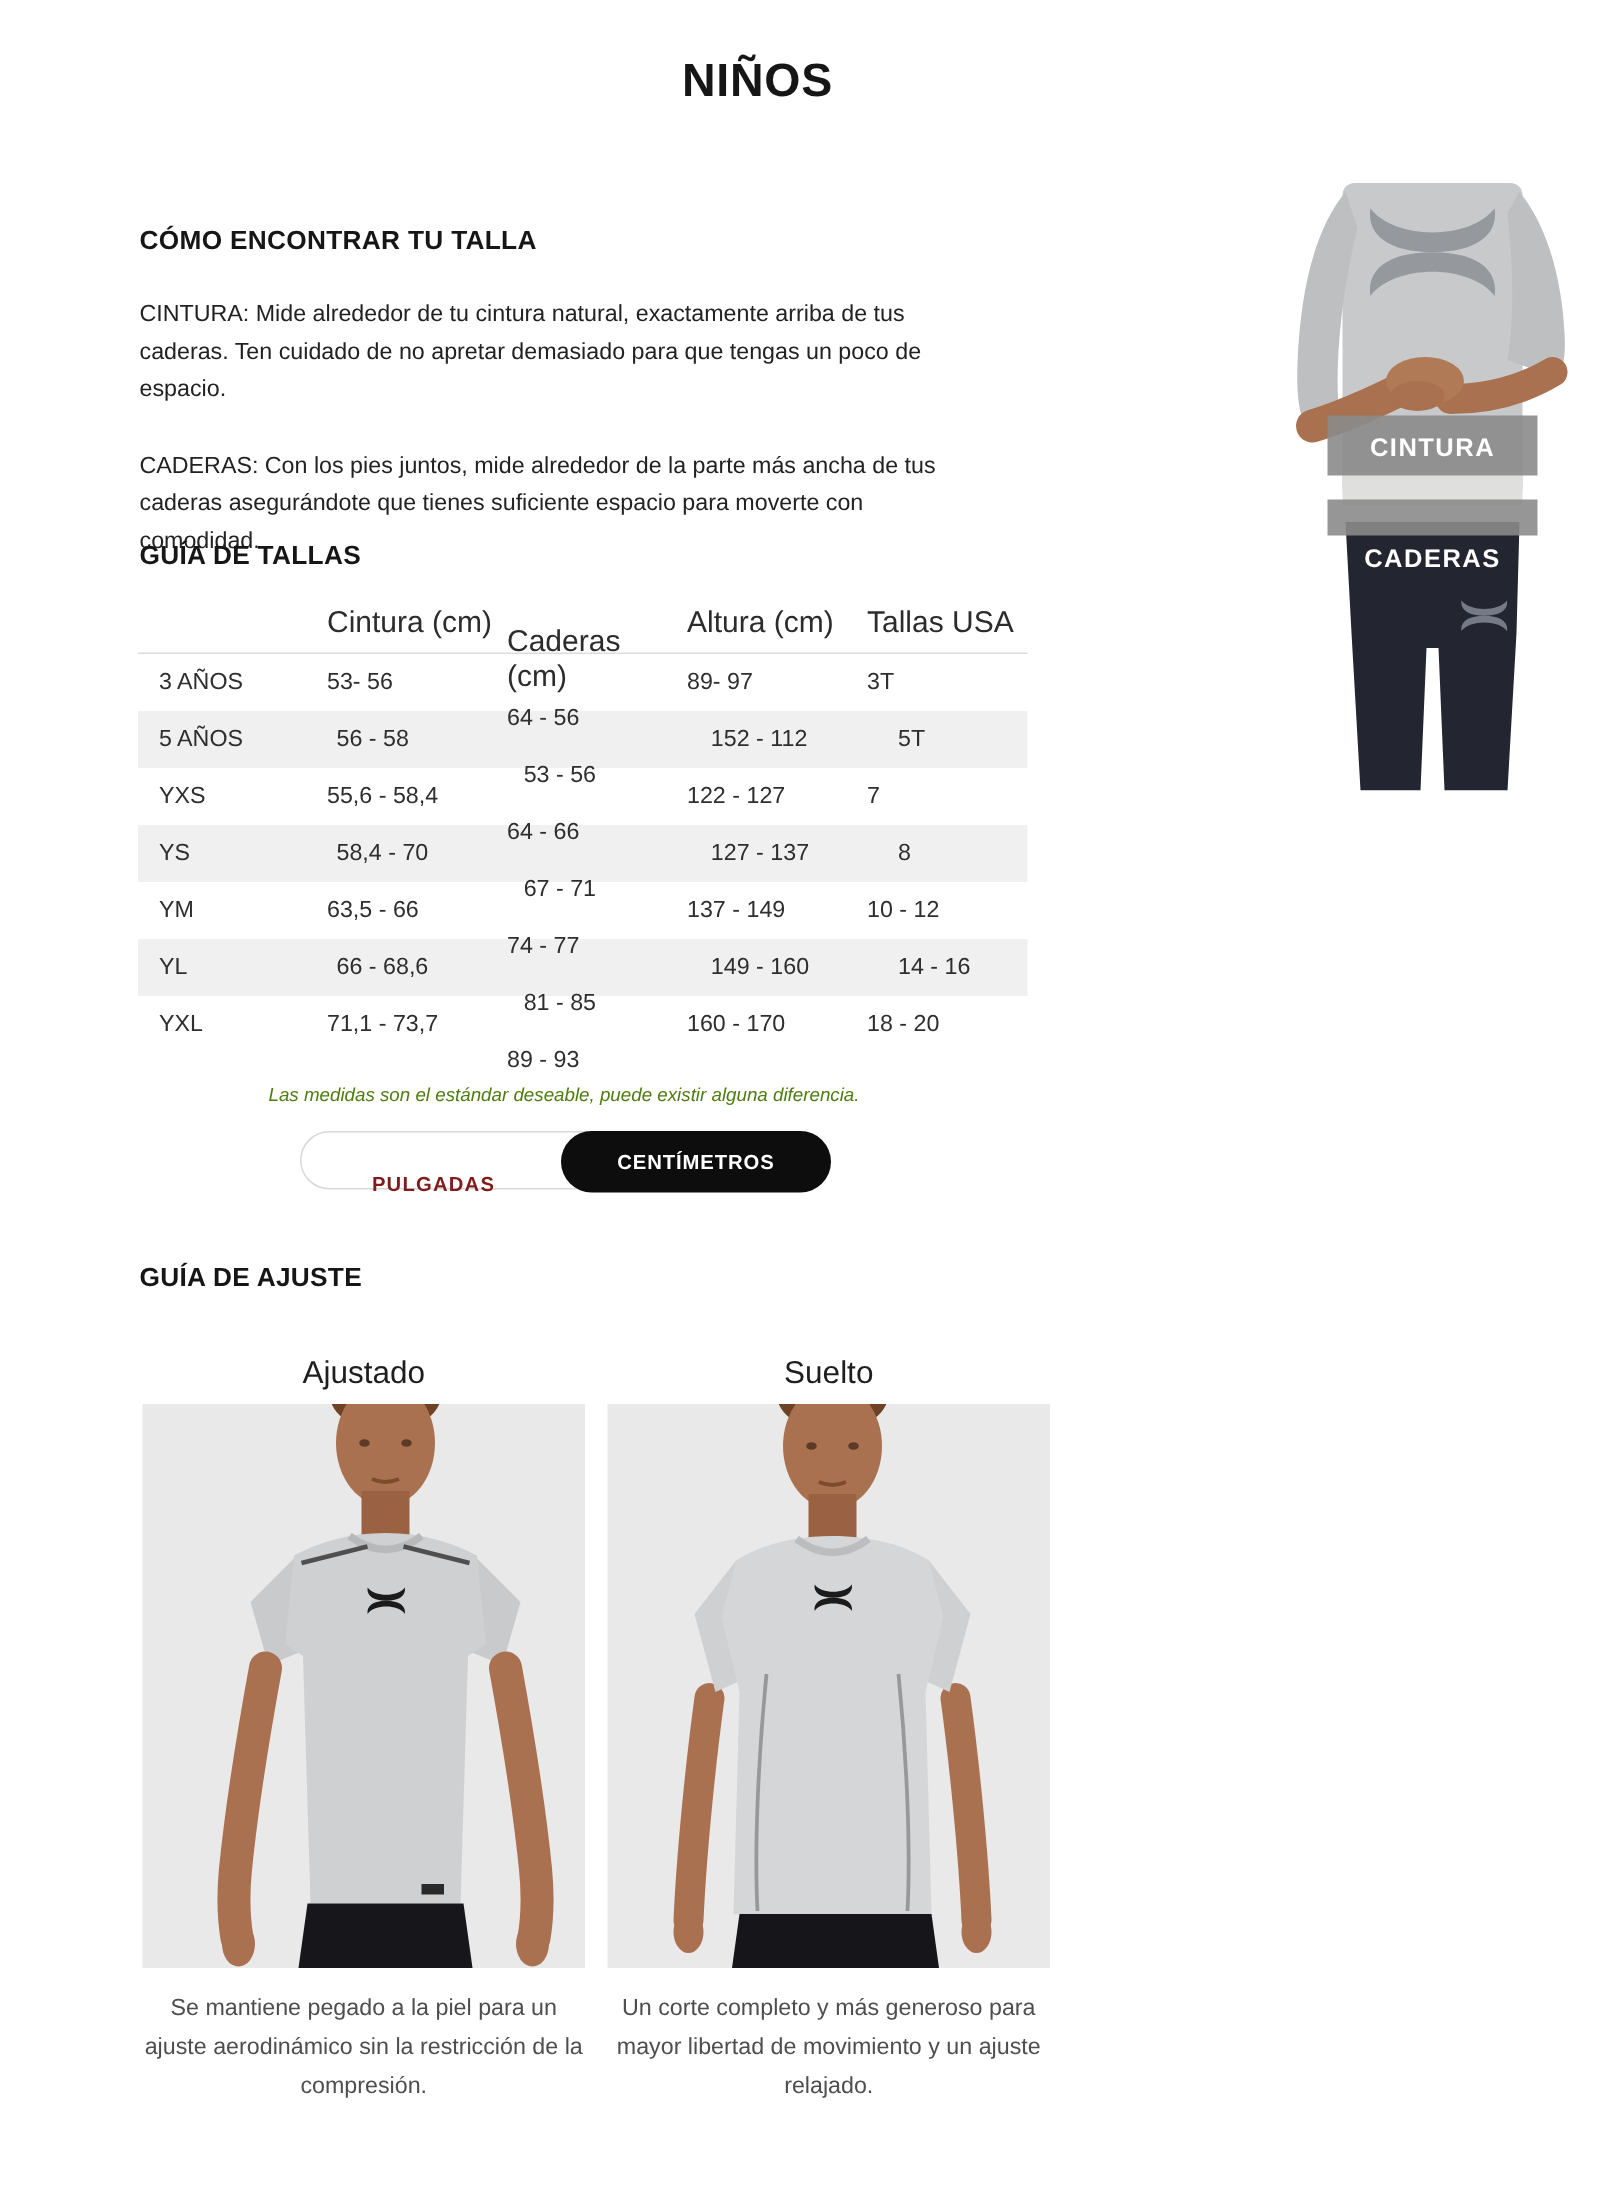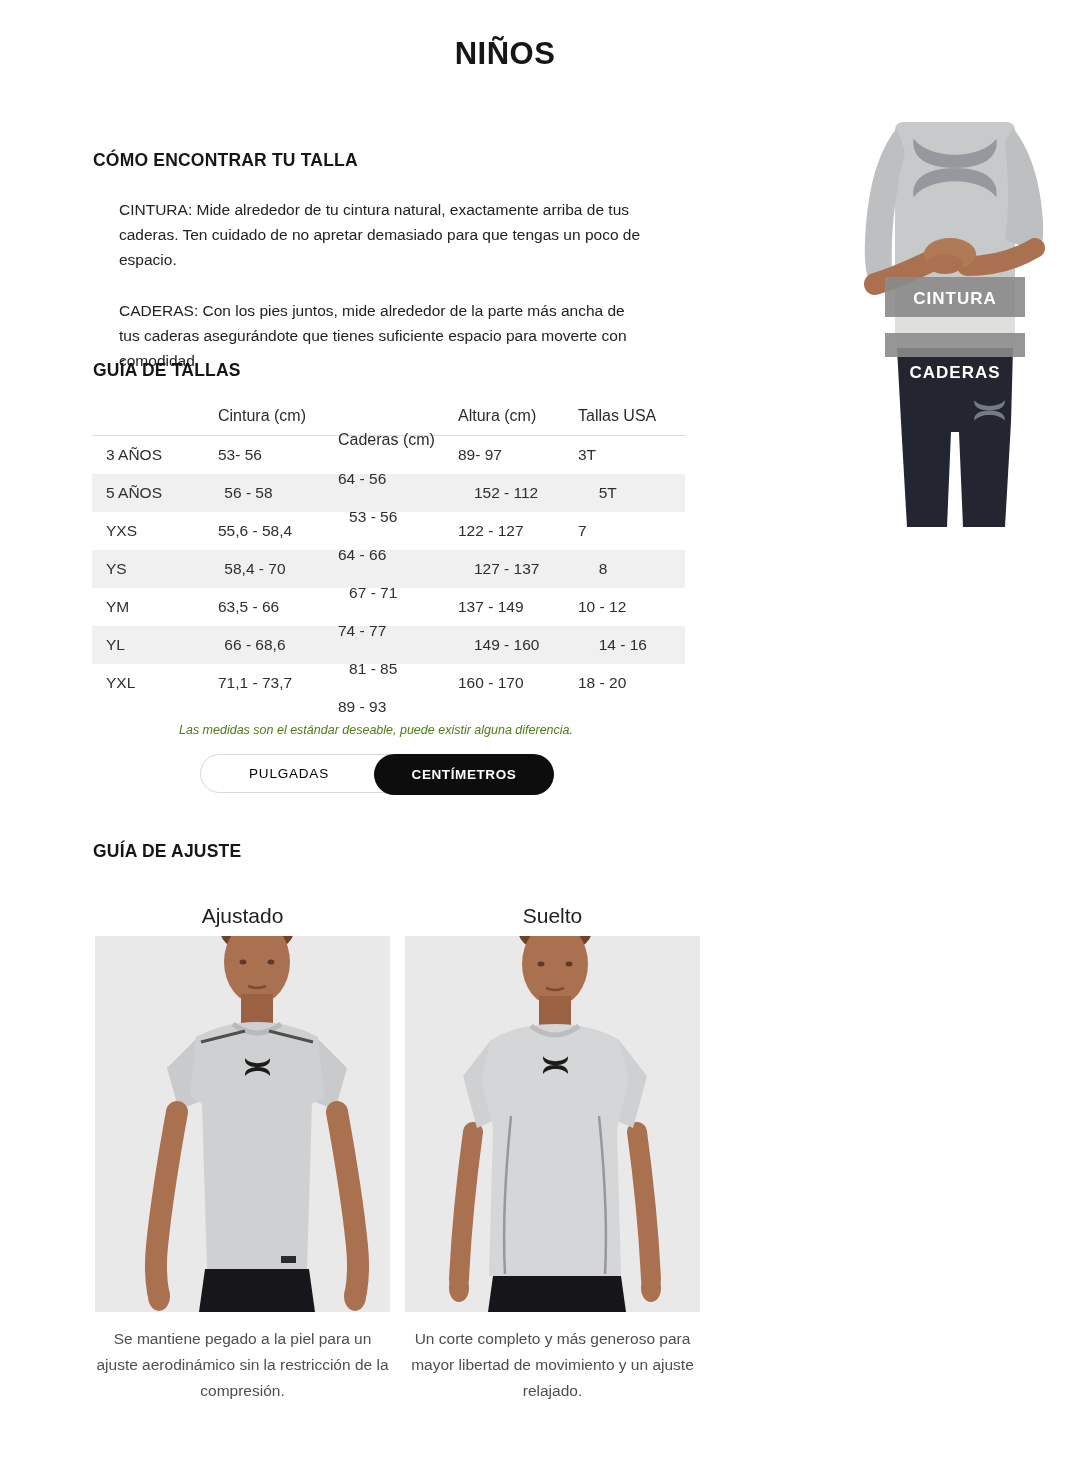--- a/index.html
+++ b/index.html
@@ -5,48 +5,48 @@
   * { margin:0; padding:0; box-sizing:border-box; }
   html,body { background:#ffffff; }
   body { font-family:"Liberation Sans", sans-serif; color:#1d1d1d; }
   #page { position:relative; width:1080px; height:1474px; background:#fff; overflow:hidden; }
 
   .page-title { position:absolute; top:36px; left:0; width:1010px; text-align:center;
     font-size:31px; font-weight:700; letter-spacing:0.5px; color:#161616; }
 
   .intro { position:absolute; left:93px; top:150px; width:552px; }
   .section-heading { font-size:17.5px; font-weight:700; color:#161616; letter-spacing:0.2px; }
-  .intro p { margin-top:26px; font-size:15.5px; line-height:25px; color:#222;margin-left:26px; }
+  .intro p { margin-top:26px; font-size:15.5px; line-height:25px; color:#222; }
 
   
   .measure-figure { position:absolute; left:853px; top:122px; width:205px; height:405px; }
 
   
   .tallas-heading { position:absolute; left:93px; top:360px; }
   .size-table { position:absolute; left:92px; top:396px; width:593px; font-size:15.5px; }
   .t-head { display:flex; height:40px; align-items:center; border-bottom:1px solid #dcdcdc;
-    color:#2c2c2c; font-size:16px; }
+    color:#2c2c2c; font-size:20px; }
   .t-row { display:flex; height:38px; align-items:center; color:#2e2e2e; }
   .t-row.alt { background:#f0f0f0;gap:28px; }
   .c0 { width:126px; padding-left:14px; }
   .c1 { width:120px; }
   .c2 { width:120px;margin-top:48px; }
   .c3 { width:120px; }
   .c4 { width:107px; }
 
   .table-note { position:absolute; left:92px; top:723px; width:568px; text-align:center;
     font-size:12.5px; color:#4d7c0f;font-style:italic; }
 
   
   .unit-toggle { position:absolute; left:200px; top:754px; width:352px; height:39px;
     border:1px solid #d8d8d8; border-radius:21px; background:#fff; }
-  .unit-inches { position:absolute; left:0; top:0; width:176px; height:37px;
+  .unit-inches { position:absolute; left:0; top:16px; width:176px; height:37px;
     display:flex; align-items:center; justify-content:center;
-    font-size:13.5px; letter-spacing:0.8px; color:#000000; background:transparent;
-    border:none; cursor:pointer; font-family:inherit; }
+    font-size:13.5px; letter-spacing:0.8px; color:#7f1d1d; background:transparent;
+    border:none; cursor:pointer; font-family:inherit;font-weight:bold; }
   .unit-cm { position:absolute; left:173px; top:-1px; width:180px; height:41px;
     display:flex; align-items:center; justify-content:center; border-radius:21px;
     background:#0d0d0d; color:#ffffff; font-size:13.5px; font-weight:700;
     letter-spacing:0.6px; border:none; cursor:pointer; font-family:inherit; }
 
   
   .ajuste-heading { position:absolute; left:93px; top:841px; }
   .fit-label { position:absolute; top:904px; width:295px; text-align:center;
     font-size:21px; color:#1e1e1e; }
   .fit-label.left { left:95px; } .fit-label.right { left:405px; }

